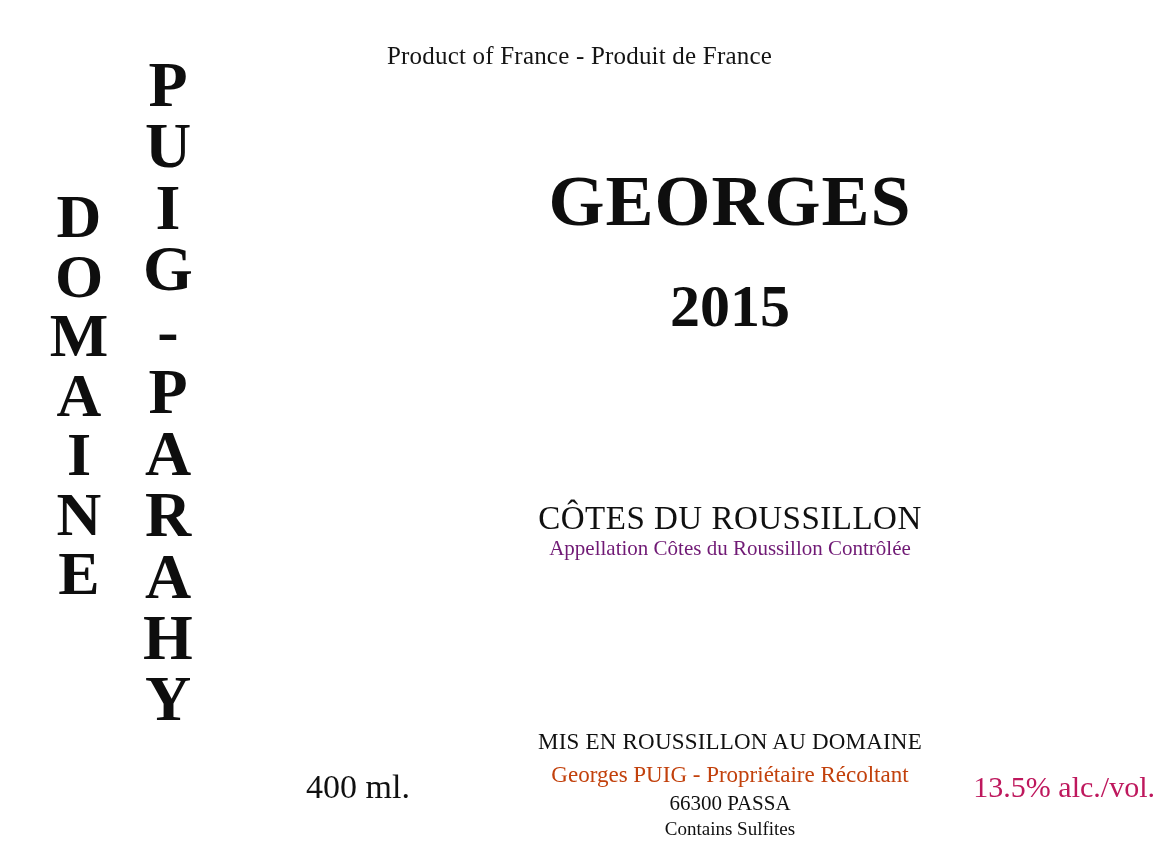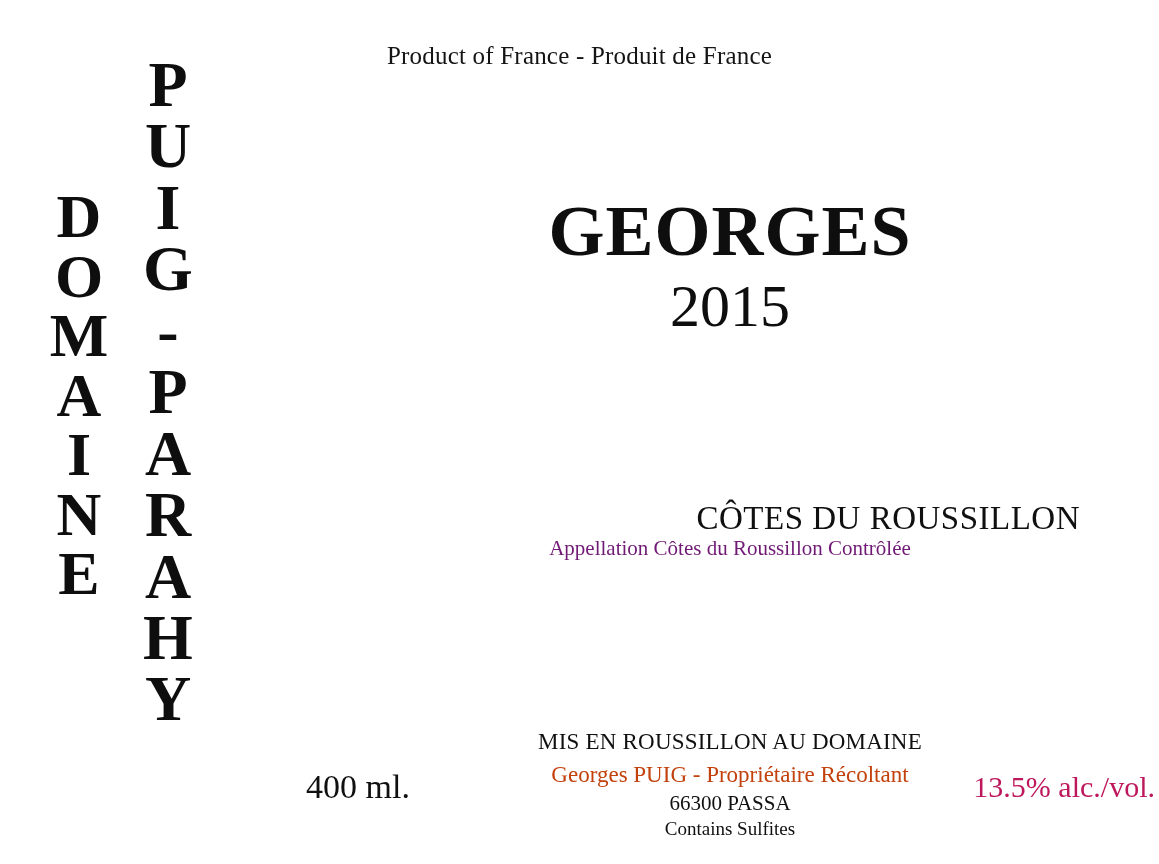--- a/index.html
+++ b/index.html
@@ -61,39 +61,38 @@
   .cuvee {
     position: absolute;
     top: 160px;
     left: 380px;
     width: 700px;
     text-align: center;
     font-size: 72px;
     font-weight: bold;
     letter-spacing: 1px;
     color: #0e0e0e;
-    margin-top: 30px;
   }
   .vintage {
     position: absolute;
     top: 272px;
     left: 380px;
     width: 700px;
     text-align: center;
     font-size: 60px;
-    font-weight: normal;
+    font-weight: bold;
     color: #0e0e0e;
   }
 
   .appellation-main {
     position: absolute;
     top: 500px;
     left: 380px;
     width: 700px;
-    text-align: right;
+    text-align: center;
     font-size: 33px;
     letter-spacing: 0.5px;
     color: #101010;
   }
   .appellation-sub {
     position: absolute;
     top: 536px;
     left: 380px;
     width: 700px;
     text-align: center;

